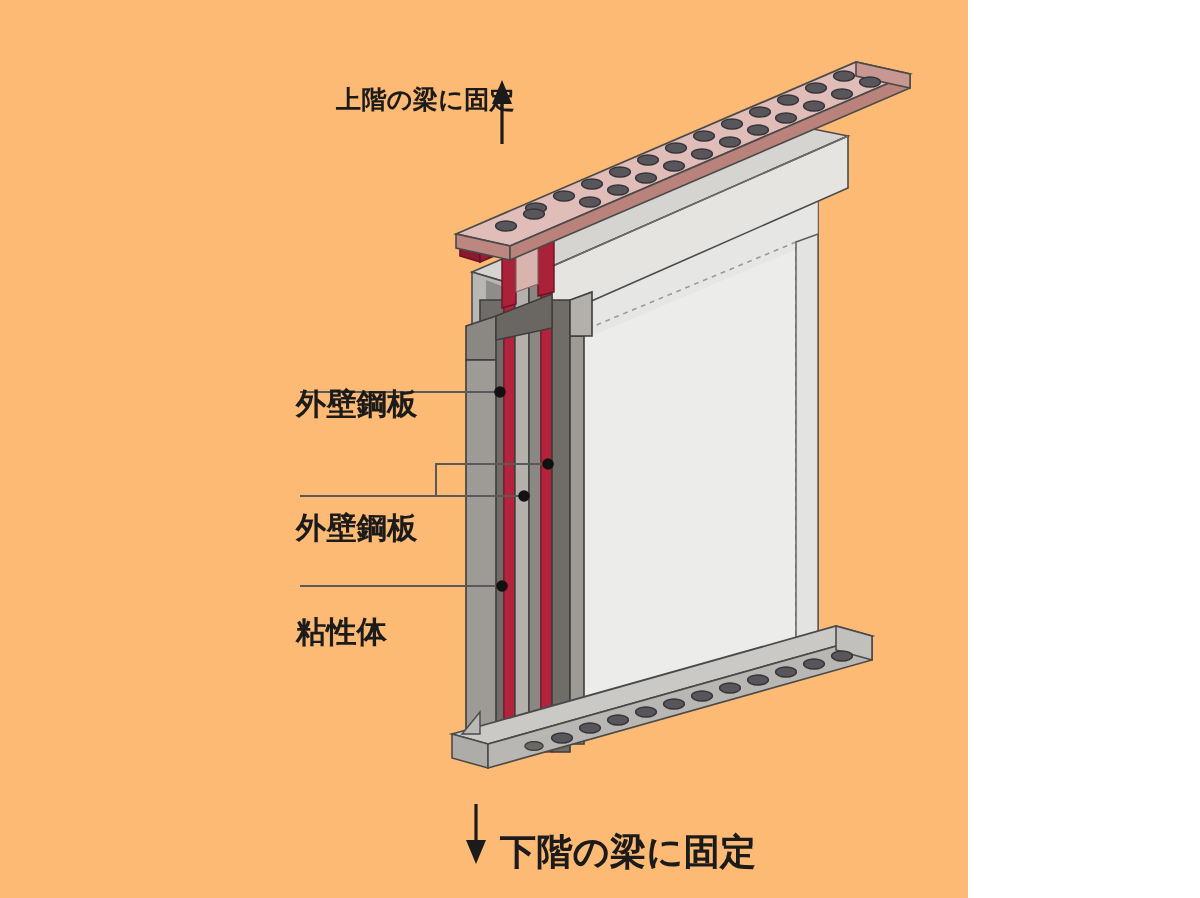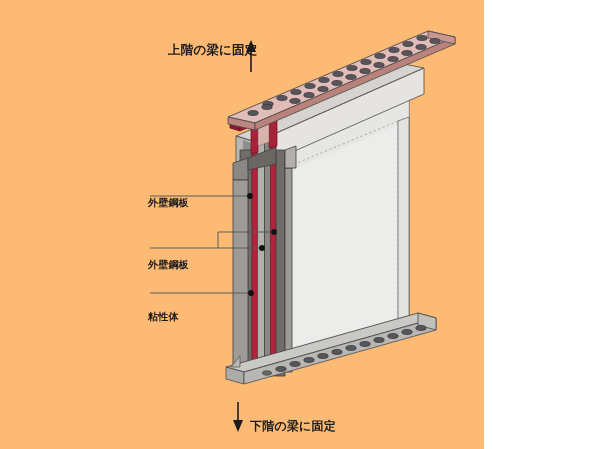--- a/index.html
+++ b/index.html
@@ -23,36 +23,36 @@
     position: absolute;
     left: 0;
     top: 0;
     width: 600px;
     height: 449px;
     display: block;
   }
   .lbl {
     position: absolute;
     font-family: "DejaVu Sans", "Liberation Sans", sans-serif;
-    font-size: 10px;
+    font-size: 15px;
     line-height: 17px;
     color: #1b1b1b;
     white-space: pre;
     letter-spacing: 0.2px;
   }
   .lbl-bold { font-weight: 700; }
   .lbl-top {
     left: 168px;
     top: 41px;
     font-size: 12.5px;
   }
   .lbl-bottom {
     left: 250px;
     top: 418px;
-    font-size: 12px;
+    font-size: 18px;
   }
   .lbl-left { left: 148px; }
   .lbl-l1 { top: 160px; }
   .lbl-l2 { top: 222px; }
   .lbl-l3 { top: 274px; }
   .lbl .sub { display: block; }
 </style>
 </head>
 <body>
 

